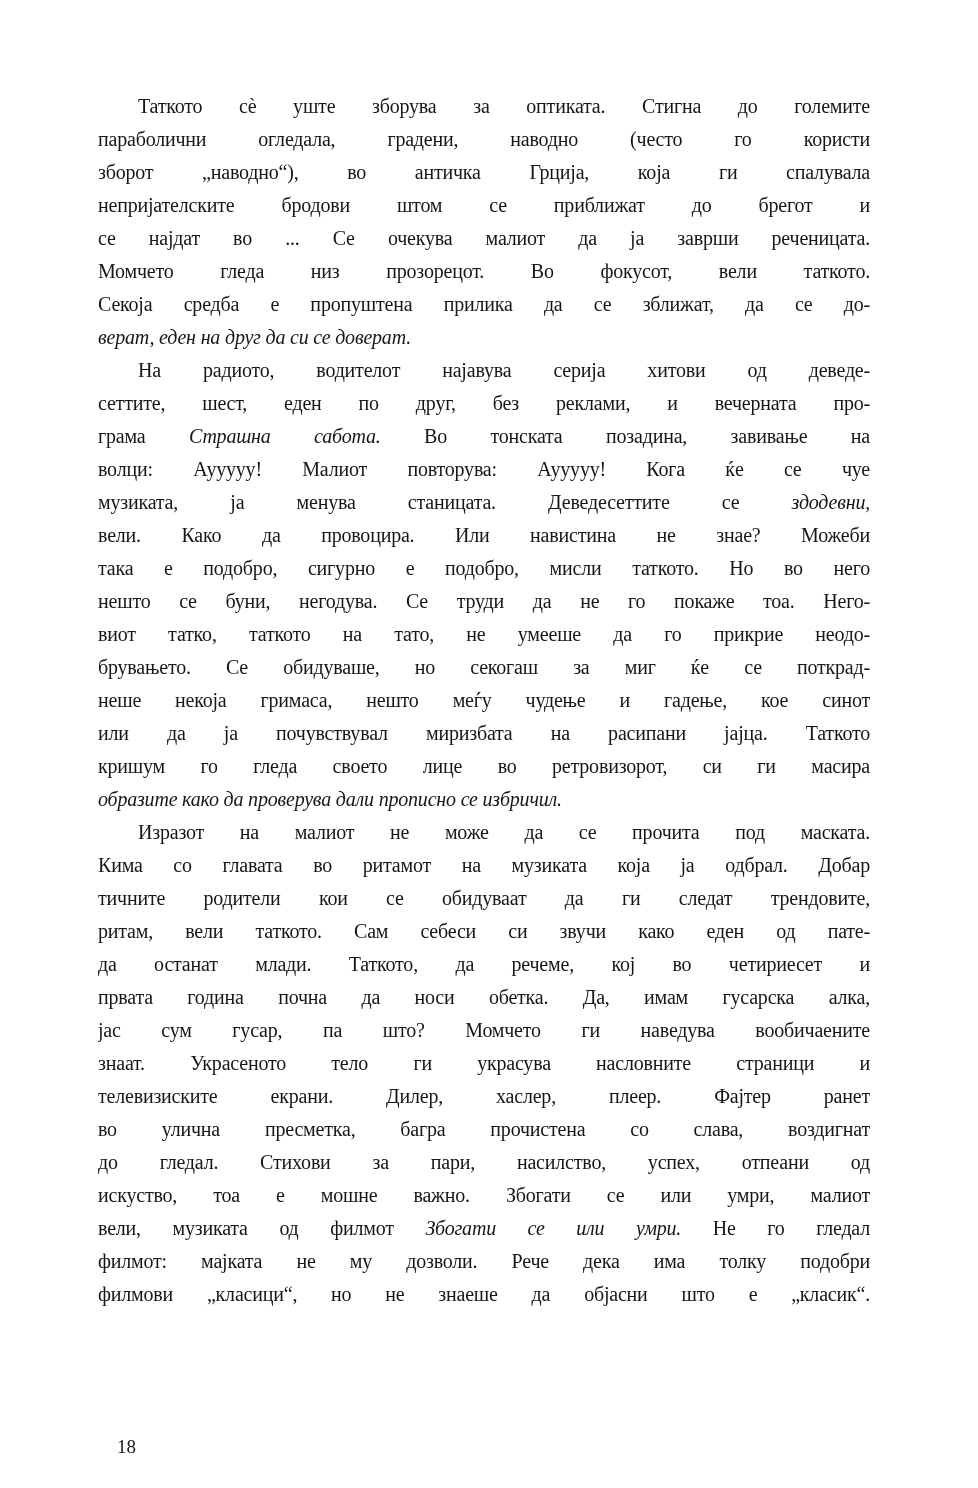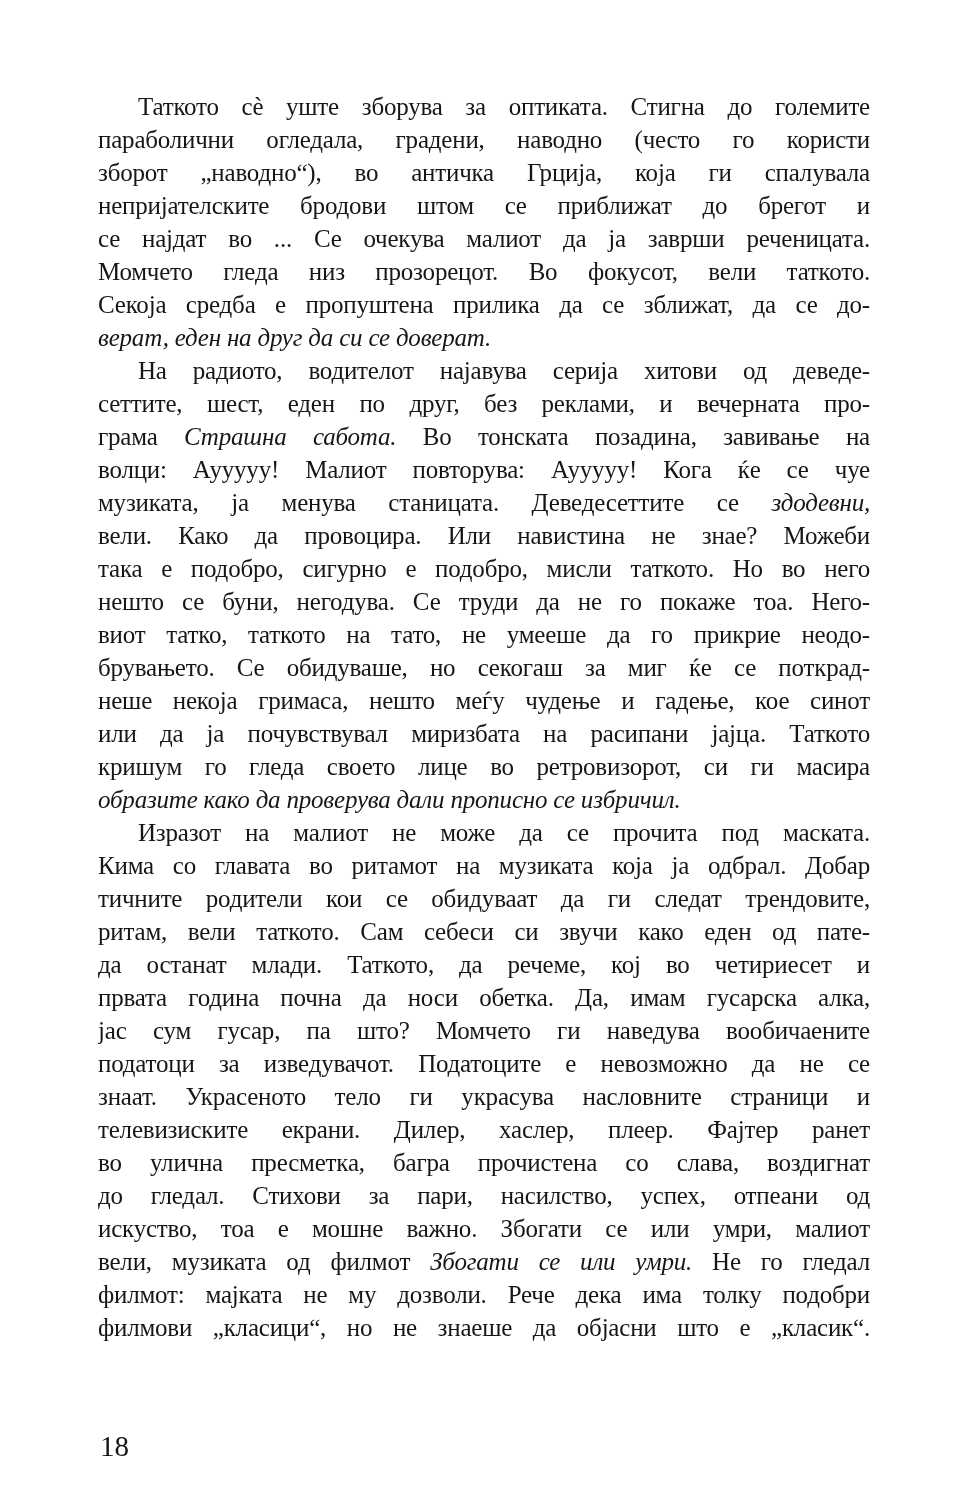--- a/index.html
+++ b/index.html
@@ -16,40 +16,40 @@
     overflow: hidden;
   }
   .text-block {
     position: absolute;
     left: 98px;
     top: 90px;
     width: 772px;
   }
   .paragraph { width: 100%; }
   .line {
-    font-size: 25px;
+    font-size: 20px;
     line-height: 33px;
     height: 33px;
     letter-spacing: -0.2px;
     text-align: justify;
     text-align-last: justify;
     overflow: hidden;
   }
   .line.first { text-indent: 40px; }
   .line.end {
     text-align: right;
     text-align-last: left;
     font-style: italic;
   }
   .italic { font-style: italic; }
   .page-number {
     position: absolute;
-    left: 100px;
+    left: 117px;
     top: 1430px;
-    font-size: 29px;
+    font-size: 19px;
     line-height: 33px;
     color: #161616;
   }
 </style>
 </head>
 <body>
 
 <div class="page">
   <div class="text-block">
       <div class="paragraph">
@@ -79,21 +79,20 @@
         <div class="line end"><span>образите како да проверува дали прописно се избричил.</span></div>
       </div>
       <div class="paragraph">
         <div class="line first"><span>Изразот на малиот не може да се прочита под маската.</span></div>
         <div class="line"><span>Кима со главата во ритамот на музиката која ја одбрал. Добар</span></div>
         <div class="line"><span>тичните родители кои се обидуваат да ги следат трендовите,</span></div>
         <div class="line"><span>ритам, вели таткото. Сам себеси си звучи како еден од пате-</span></div>
         <div class="line"><span>да останат млади. Таткото, да речеме, кој во четириесет и</span></div>
         <div class="line"><span>првата година почна да носи обетка. Да, имам гусарска алка,</span></div>
         <div class="line"><span>јас сум гусар, па што? Момчето ги наведува вообичаените</span></div>
-        <div class="line"><span>податоци за изведувачот. Податоците е невозможно да не се</span></div>
         <div class="line"><span>знаат. Украсеното тело ги украсува насловните страници и</span></div>
         <div class="line"><span>телевизиските екрани. Дилер, хаслер, плеер. Фајтер ранет</span></div>
         <div class="line"><span>во улична пресметка, багра прочистена со слава, воздигнат</span></div>
         <div class="line"><span>до гледал. Стихови за пари, насилство, успех, отпеани од</span></div>
         <div class="line"><span>искуство, тоа е мошне важно. Збогати се или умри, малиот</span></div>
         <div class="line"><span>вели, музиката од филмот </span><span class="italic">Збогати се или умри.</span><span> Не го гледал</span></div>
         <div class="line"><span>филмот: мајката не му дозволи. Рече дека има толку подобри</span></div>
         <div class="line"><span>филмови „класици“, но не знаеше да објасни што е „класик“.</span></div>
       </div>
     </div>

